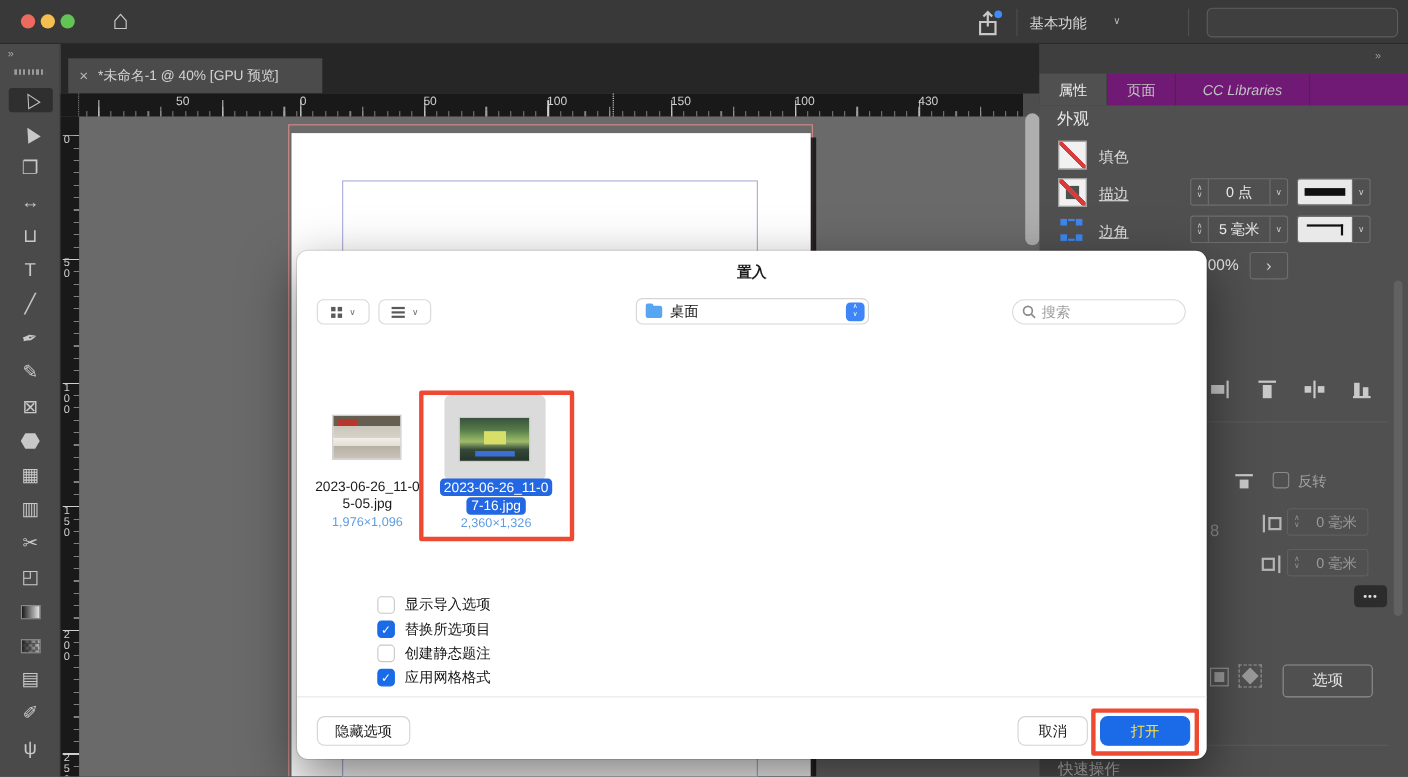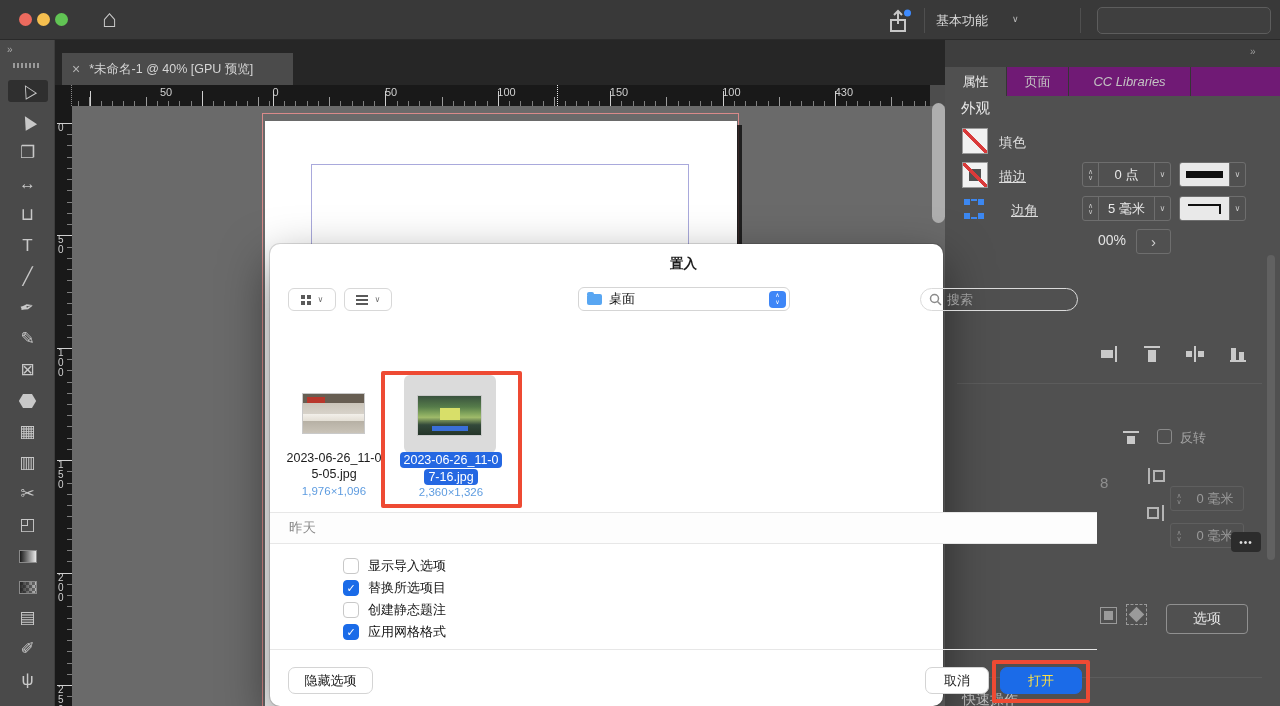--- a/index.html
+++ b/index.html
@@ -88,21 +88,21 @@
   #stroke-swatch .hole { position:absolute; inset:6px; background:#505050; }
   #fill-swatch { left:962px; top:128px; } #stroke-swatch { left:962px; top:162px; }
   #fill-label { left:999px; top:134px; }
   #stroke-label { left:999px; top:168px; text-decoration:underline; }
   #corner-icon { left:964px; top:199px; width:20px; height:20px;
      background-image:linear-gradient(#3c87f0,#3c87f0),linear-gradient(#3c87f0,#3c87f0),
        linear-gradient(#3c87f0,#3c87f0),linear-gradient(#3c87f0,#3c87f0),
        linear-gradient(#3c87f0,#3c87f0),linear-gradient(#3c87f0,#3c87f0);
      background-size:6px 6px,6px 6px,6px 6px,6px 6px,6px 2px,6px 2px;
      background-position:0 0,0 100%,100% 0,100% 100%,50% 0,50% 100%; background-repeat:no-repeat; }
-  #corner-label { left:999px; top:202px; text-decoration:underline;margin-left:12px; }
+  #corner-label { left:999px; top:202px; text-decoration:underline; }
 
   .stepper { position:absolute; height:25px; display:flex; border:1px solid #6e6e6e; border-radius:3px; }
   .step-arrows { width:16px; display:flex; flex-direction:column; align-items:center; justify-content:center; border-right:1px solid #6e6e6e; color:#c9c9c9; font-size:7px; line-height:6px; }
   .step-val { flex:1; display:flex; align-items:center; justify-content:center; color:#eaeaea; font-size:13px; white-space:nowrap; }
   .step-dd { width:16px; display:flex; align-items:center; justify-content:center; border-left:1px solid #6e6e6e; color:#c9c9c9; font-size:8px; }
   #stroke-stepper { left:1082px; top:162px; width:89px; }
   #corner-stepper { left:1082px; top:196px; width:89px; }
 
   .preview { position:absolute; height:25px; width:67px; display:flex; border:1px solid #6e6e6e; border-radius:3px; overflow:hidden; }
   .preview .body { width:49px; background:#e9e9e9; position:relative; }
@@ -113,36 +113,36 @@
   #corner-preview .corner { position:absolute; left:8px; right:8px; top:7px; bottom:6px; border-top:2px solid #101010; border-right:2px solid #101010; }
 
   #opacity-visible { left:1098px; top:232px; color:#e2e2e2; font-size:14px; }
   #opacity-next { left:1136px; top:229px; width:35px; height:25px; border:1px solid #6e6e6e; border-radius:3px; color:#cfcfcf; font-size:15px; display:flex; align-items:center; justify-content:center; }
 
   .aicon { position:absolute; width:22px; height:22px; }
   .aicon svg { display:block; }
   #panel-div1 { left:957px; top:383px; width:305px; height:1px; background:#5c5c5c; }
   #reverse-box { left:1157px; top:429px; width:15px; height:15px; border:1px solid #8a8a8a; border-radius:3px; }
   #reverse-label { left:1180px; top:429px; color:#a2a2a2; font-size:13px; }
-  .gray-field { position:absolute; width:74px; height:25px; border:1px solid #5f5f5f; border-radius:3px; display:flex;margin-top:24px; }
+  .gray-field { position:absolute; width:74px; height:25px; border:1px solid #5f5f5f; border-radius:3px; display:flex; }
   .gray-field .step-arrows { color:#8f8f8f; border-right:none; }
   .gray-field .step-val { color:#9a9a9a; }
   #link-icon { left:1100px; top:474px; color:#8f8f8f; font-size:15px; }
   #more-btn { left:1231px; top:532px; width:30px; height:20px; background:#2c2c2c; border-radius:4px; color:#e0e0e0; font-size:10px; letter-spacing:1px; display:flex; align-items:center; justify-content:center; }
   #fit-icon1 { left:1100px; top:607px; width:17px; height:17px; border:1.5px solid #9a9a9a; }
   #fit-icon1 .in { position:absolute; inset:3px; background:#9a9a9a; }
   #fit-icon2 { left:1126px; top:604px; width:21px; height:21px; border:1.5px dashed #9a9a9a; }
   #fit-icon2 .in { position:absolute; inset:4px; background:#9a9a9a; transform:rotate(45deg); }
   #options-btn { left:1166px; top:604px; width:82px; height:30px; border:1px solid #909090; border-radius:4px; color:#e5e5e5; font-size:14px; display:flex; align-items:center; justify-content:center; background:transparent; }
   #panel-div2 { left:957px; top:677px; width:305px; height:1px; background:#5c5c5c; }
   #quick-actions { left:962px; top:691px; color:#c0c0c0; font-size:14px; }
   #panel-scroll { left:1267px; top:255px; width:8px; height:305px; background:#616161; border-radius:4px; }
 
   
-  #dialog { left:270px; top:244px; width:673px; height:462px; background:#ffffff; border-radius:10px;
+  #dialog { left:270px; top:228px; width:827px; height:462px; background:#ffffff; border-radius:10px;
      box-shadow:0 18px 48px rgba(0,0,0,.5), 0 0 0 1px rgba(0,0,0,.12); }
   #dlg-title { left:0; top:11px; width:827px; text-align:center; color:#1c1c1c; font-size:13.5px; font-weight:700; }
   .seg-btn { position:absolute; top:44px; height:23px; background:#fff; border:1px solid #d8d8d8; border-radius:6px; display:flex; align-items:center; justify-content:center; gap:7px; }
   #view-grid-btn { left:18px; width:48px; } #view-list-btn { left:74px; width:48px; }
   .seg-chev { color:#6f6f6f; font-size:8px; }
   .icon-grid { width:10px; height:10px;
      background-image:linear-gradient(#5a5a5a,#5a5a5a),linear-gradient(#5a5a5a,#5a5a5a),linear-gradient(#5a5a5a,#5a5a5a),linear-gradient(#5a5a5a,#5a5a5a);
      background-size:4px 4px; background-position:0 0,100% 0,0 100%,100% 100%; background-repeat:no-repeat; }
   .icon-listgrid { width:12px; height:2px; background:#5a5a5a; box-shadow:0 4px #5a5a5a,0 -4px #5a5a5a; }
   #folder-select { left:308px; top:43px; width:212px; height:24px; background:#fff; border:1px solid #d5d5d5; border-radius:6px; display:flex; align-items:center; padding:0 3px 0 8px; gap:7px; }
@@ -492,23 +492,20 @@
   <div class="fname" id="file1-name1">2023-06-26_11-0</div>
   <div class="fname" id="file1-name2">5-05.jpg</div>
   <div class="abs" id="file1-dims">1,976×1,096</div>
 
   <div id="file2-name1"><b>2023-06-26_11-0</b></div>
   <div id="file2-name2"><b>7-16.jpg</b></div>
   <div class="abs" id="file2-dims">2,360×1,326</div>
 
   <div class="red-box" id="red-box-file"></div>
 
-  <div class="sect-row" id="sect-yday">
-    <span>昨天</span>
-  </div>
 
   <div class="cb-row" id="cb-row-0">
     <span class="cb-box"></span>
     <span class="cb-lbl">显示导入选项</span>
   </div>
   <div class="cb-row" id="cb-row-1">
     <span class="cb-box checked">✓</span>
     <span class="cb-lbl">替换所选项目</span>
   </div>
   <div class="cb-row" id="cb-row-2">

